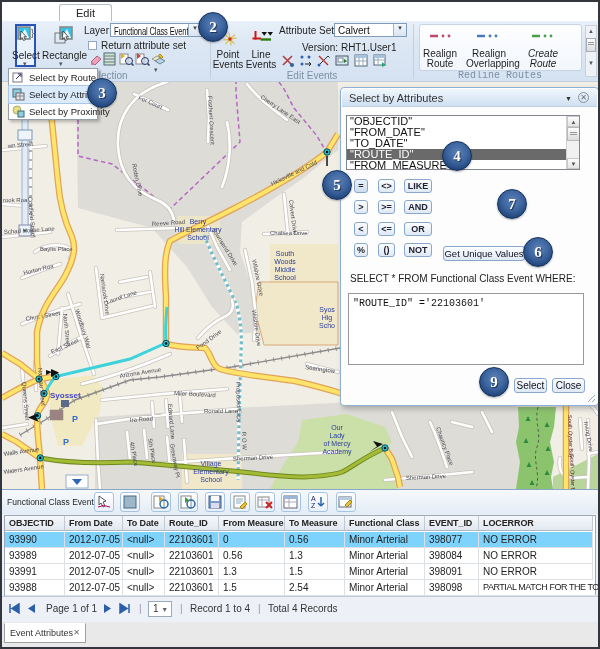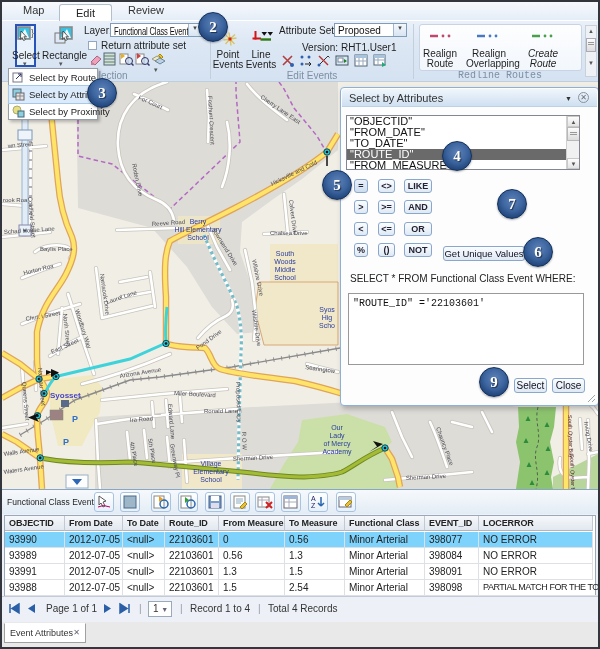--- a/index.html
+++ b/index.html
@@ -47,24 +47,20 @@
 .cell{position:absolute;height:16px;font-size:10px;color:#222;padding:2px 0 0 4px;border-right:1px solid #dde1e6;border-bottom:1px solid #dde1e6;white-space:nowrap;overflow:hidden;}
 .rowsel{background:#7dd3fc;}
 #pgbar{position:absolute;left:0;top:106px;width:596px;height:43px;background:#edf1f7;border-top:1px solid #c2cbd6;border-bottom:1px solid #c2cbd6;font-size:10px;color:#333;}
 #bttabs{position:absolute;left:0;top:132px;width:596px;height:26px;background:#e9e9e9;}
 #bttab{position:absolute;left:2px;top:1px;width:82px;height:20px;background:#fff;border:1px solid #a0a0a0;border-top:1px solid #fff;font-size:9px;color:#333;padding:4px 0 0 5px;white-space:nowrap;}
 </style>
 </head>
 <body>
 <div id="win">
 
-  <div id="tabbar">
-    <span class="tab" style="left:21px;">Map</span>
-    <span class="tab" style="left:126px;">Review</span>
-  </div>
   <div id="tab-edit">Edit</div>
 
   <div id="ribbon">
     <div class="vsep" style="left:208px;"></div>
     <div class="vsep" style="left:411px;"></div>
     <div class="glabel" style="left:60px;width:90px;">Selection</div>
     <div class="glabel" style="left:265px;width:90px;">Edit Events</div>
     <div class="glabel" style="left:453px;width:90px;font-family:Liberation Mono, monospace;">Redline Routes</div>
 
     <div id="selbtn"></div>
@@ -133,21 +129,21 @@
         <path d="M3.5 2 v8.5" stroke="#d41414" stroke-width="2"></path>
         <path d="M0.5 9.5 h8.5" stroke="#d41414" stroke-width="2"></path>
         <path d="M8.5 10.5 h10.5" stroke="#2c7a10" stroke-width="2.4"></path>
         <path d="M9.5 3 l5.5 0 -2.75 3.8 Z" fill="#111"></path>
         <path d="M15.5 3 l5.5 0 -2.75 3.8 Z" fill="#111"></path>
       </svg>
     <div class="btn2line" style="left:239px;top:29px;width:40px;">Line<br>Events</div>
 
     <span class="abs rtext" style="left:277px;top:4px;">Attribute Set:</span>
     <div class="ddbox" style="left:332px;top:2px;width:73px;height:14px;">
-        <span style="position:absolute;left:3px;top:1px;font-size:10px;">Proposed</span>
+        <span style="position:absolute;left:3px;top:1px;font-size:10px;">Calvert</span>
         <div class="ddarrow">▾</div>
       </div>
     <span class="abs rtext" style="left:300px;top:21px;">Version: RHT1.User1</span>
 
     <svg class="abs" style="left:279px;top:33px;" width="14" height="13">
         <path d="M2 2 l9 9 M11 2 l-9 9" stroke="#b04040" stroke-width="1.6"></path>
         <circle cx="11" cy="11" r="2" fill="#3060b0"></circle>
       </svg>
     <svg class="abs" style="left:297px;top:33px;" width="14" height="13">
         <circle cx="3" cy="3" r="1.5" fill="#3060b0"></circle>

